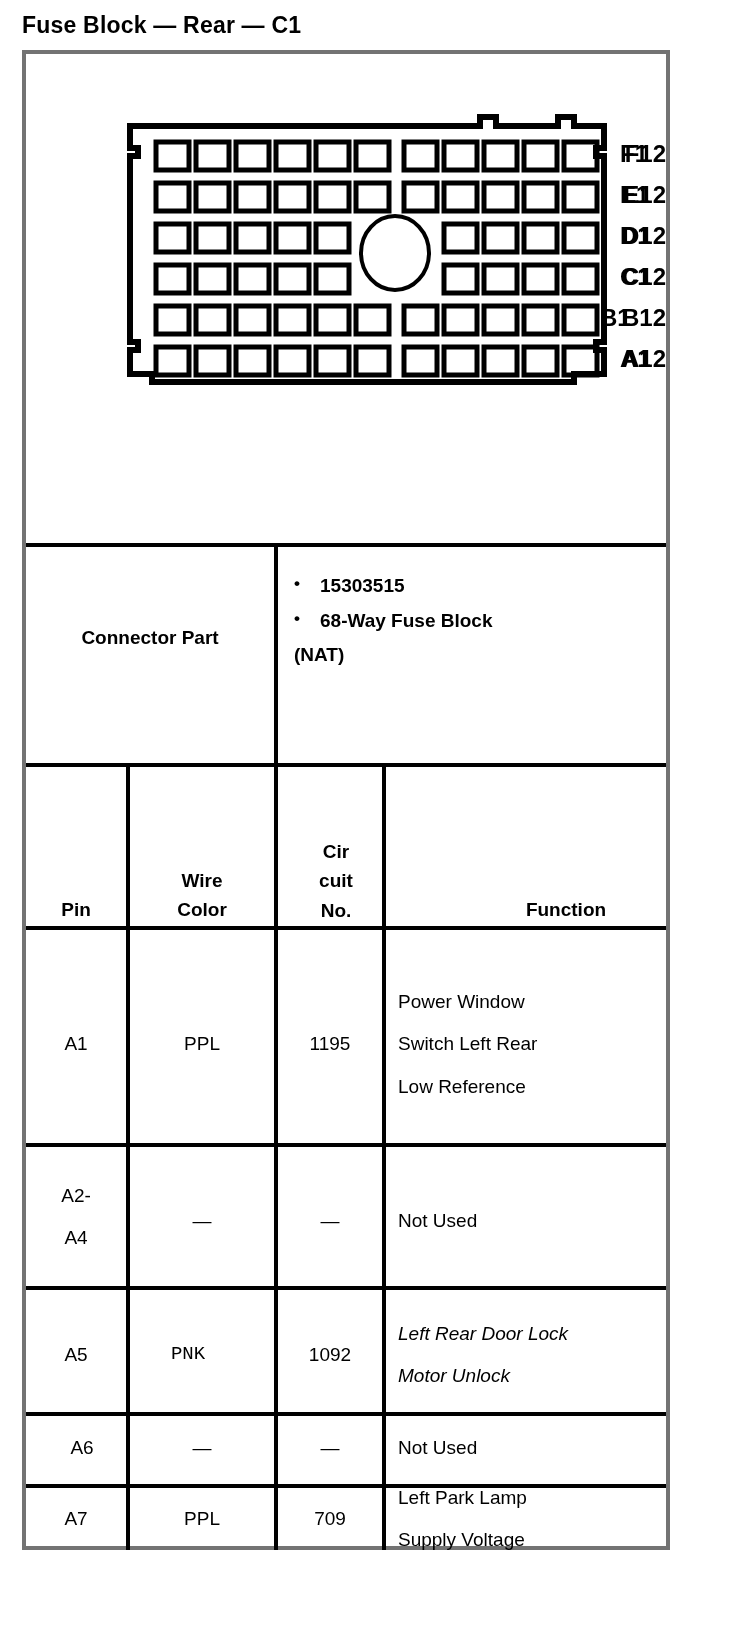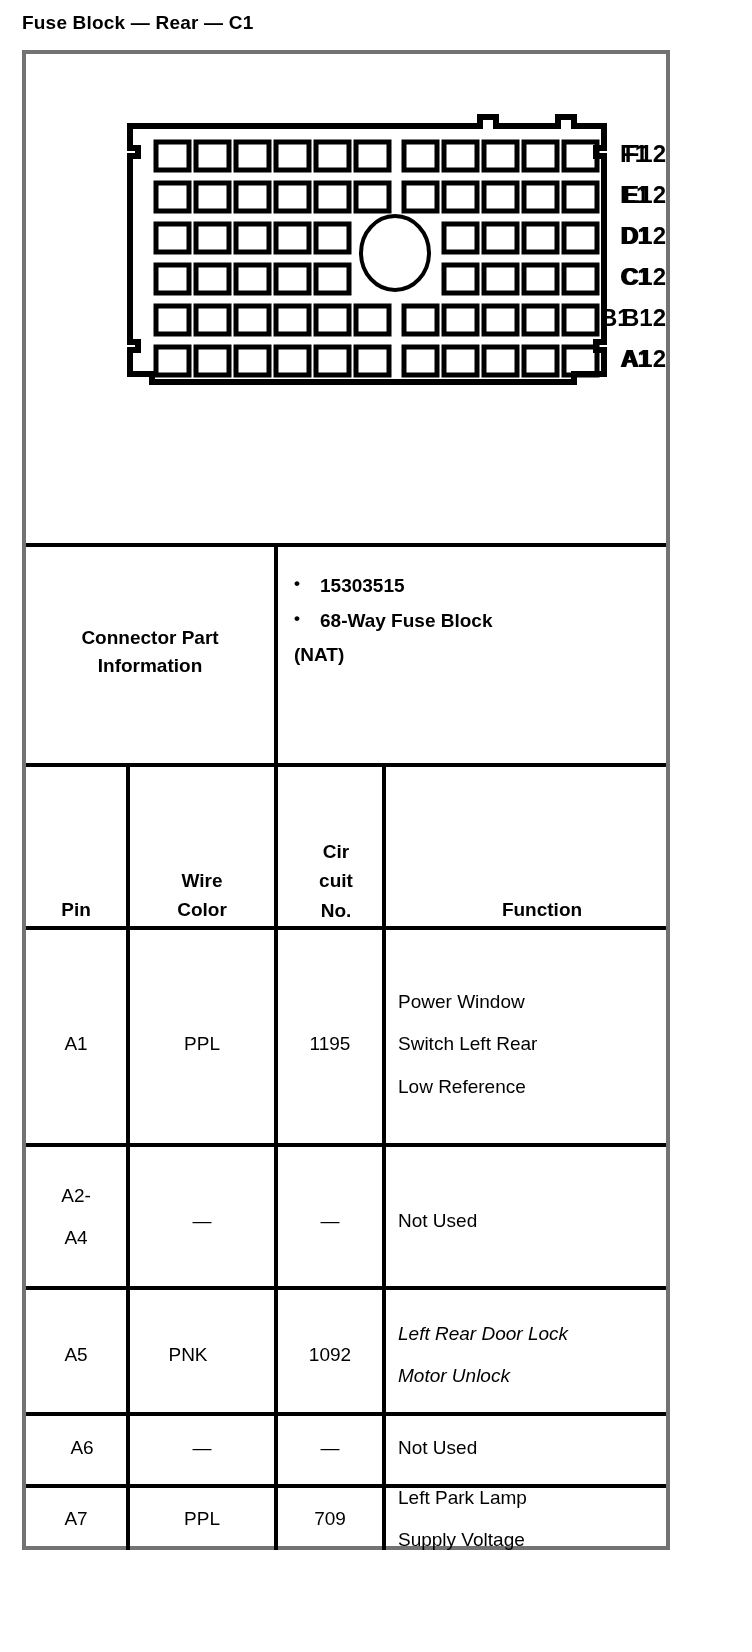--- a/index.html
+++ b/index.html
@@ -20,21 +20,21 @@
     position: absolute;
     left: 0; top: 0;
     width: 752px;
     height: 1652px;
   }
   
   .doc-title {
     position: absolute;
     left: 22px;
     top: 12px;
-    font-size: 19px;
+    font-size: 23px;
     font-weight: bold;
     letter-spacing: 0.2px;
     white-space: nowrap;
   }
   
   .frame {
     position: absolute;
     left: 22px;
     top: 50px;
     width: 648px;
@@ -277,21 +277,20 @@
         </svg>
       </div>
     </div>
 
     <div class="hline" style="top:489px;"></div>
 
     <div class="vline" style="left:248px; top:493px; height:216px;"></div>
 
     <div class="cpi-label" style="top:570px;">
       <div>Connector Part</div>
-      <div>Information</div>
     </div>
 
     <div class="cpi-body" style="left:268px; top:518px; width:360px;">
       <ul>
         <li>15303515</li>
         <li>68-Way Fuse Block</li>
       </ul>
       <p class="cpi-cont">(NAT)</p>
     </div>
 
@@ -307,21 +306,21 @@
       <div>Wire</div>
       <div>Color</div>
     </div>
 
     <div class="th" style="left:252px; top:783px; width:116px;">
       <div>Cir</div>
       <div>cuit</div>
       <div>No.</div>
     </div>
 
-    <div class="th" style="left:352px; top:841px; width:328px;">Function</div>
+    <div class="th" style="left:376px; top:841px; width:328px;">Function</div>
 
     <div class="hline" style="top:872px;"></div>
 
     <div class="cell center" style="left:0px; top:975px; width:100px;">
       <div>A1</div>
     </div>
     <div class="cell center" style="left:104px; top:975px; width:144px;">PPL</div>
     <div class="cell center" style="left:252px; top:975px; width:104px;">1195</div>
     <div class="cell left" style="left:372px; top:933px; width:262px;">
       <div style="margin-bottom:13px;">Power Window</div>
@@ -337,21 +336,21 @@
     <div class="cell center" style="left:104px; top:1152px; width:144px;">—</div>
     <div class="cell center" style="left:252px; top:1152px; width:104px;">—</div>
     <div class="cell left" style="left:372px; top:1152px; width:262px;">
       <div>Not Used</div>
     </div>
     <div class="hline" style="top:1232px;"></div>
 
     <div class="cell center" style="left:0px; top:1286px; width:100px;">
       <div>A5</div>
     </div>
-    <div class="cell center" style="left:104px; top:1286px; width:116px;">PNK</div>
+    <div class="cell center" style="left:104px; top:1286px; width:116px;font-family:Liberation Mono, monospace;">PNK</div>
     <div class="cell center" style="left:252px; top:1286px; width:104px;">1092</div>
     <div class="cell left" style="left:372px; top:1265px; width:262px;font-style:italic;">
       <div style="margin-bottom:13px;">Left Rear Door Lock</div>
       <div>Motor Unlock</div>
     </div>
     <div class="hline" style="top:1358px;"></div>
 
     <div class="cell center" style="left:0px; top:1379px; width:112px;">
       <div>A6</div>
     </div>

